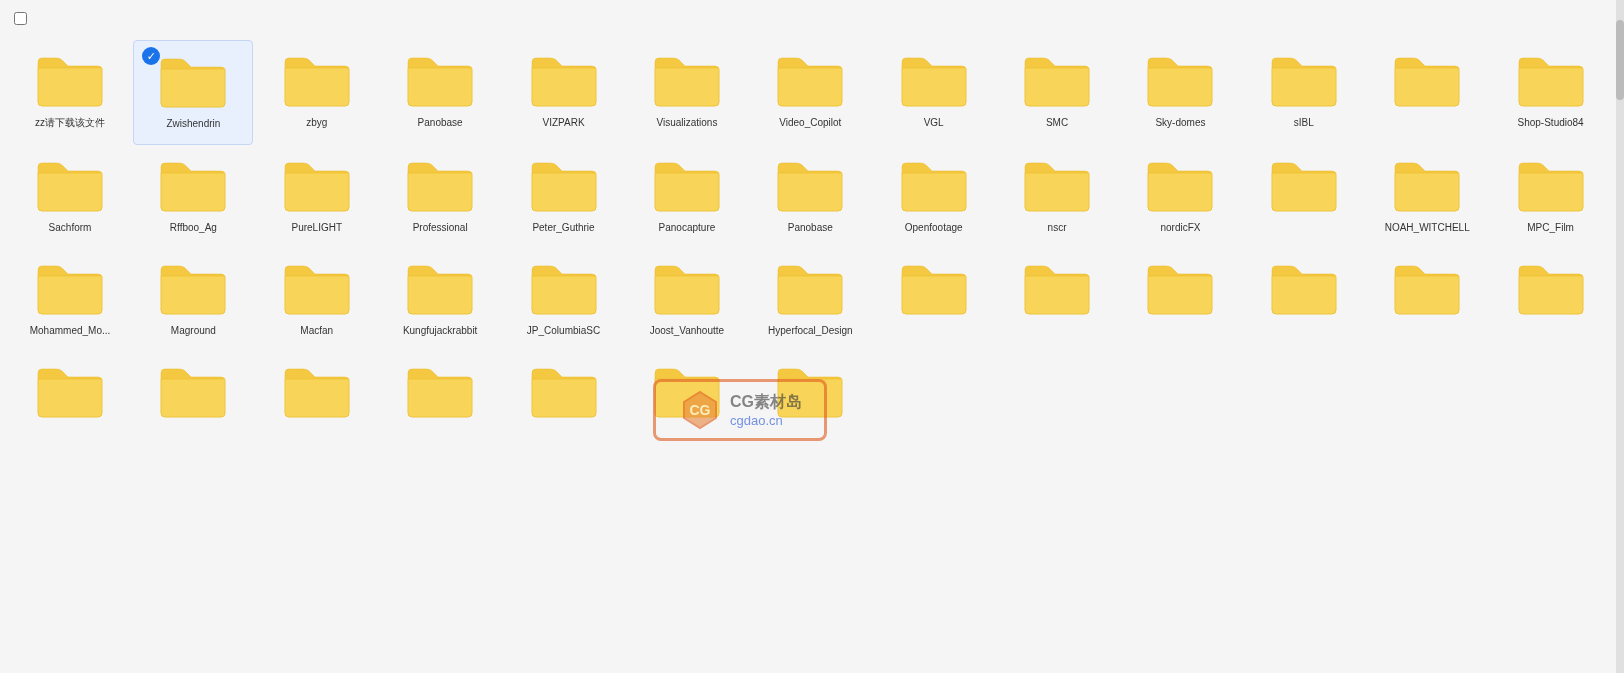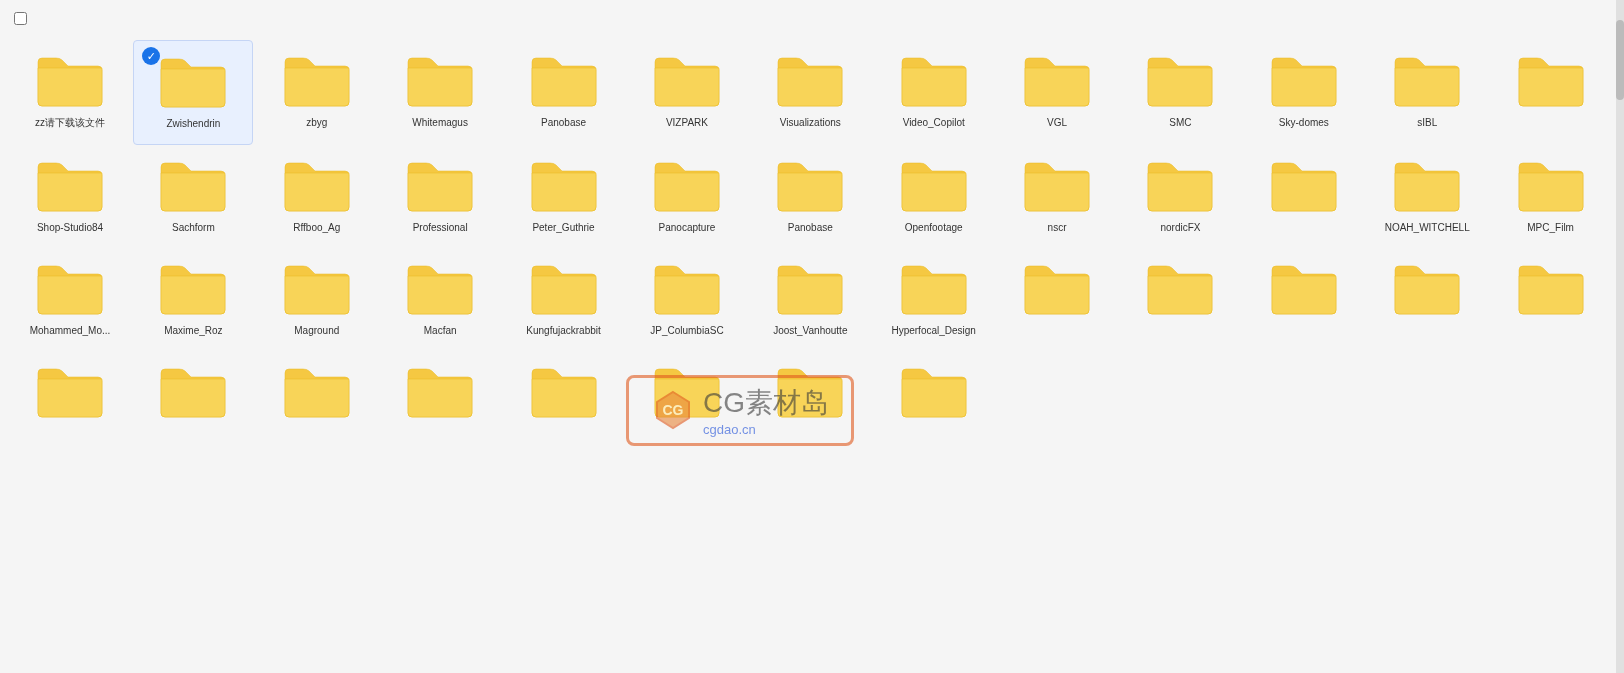--- a/index.html
+++ b/index.html
@@ -112,22 +112,22 @@
       display: flex;
       align-items: center;
       gap: 8px;
     }
     .watermark-logo {
       width: 44px;
       height: 44px;
     }
     .watermark-text {
       font-family: Arial, sans-serif;
-      font-size: 28px;
-      font-weight: normal;
+      font-size: 16px;
+      font-weight: bold;
       color: #3a3a3a;
     }
     .watermark-url {
       font-size: 13px;
       color: #1d4ed8;
     }
   </style>
 </head>
 <body>
 
@@ -155,27 +155,20 @@
     <path d="M4,14 L4,52 Q4,56 8,56 L64,56 Q68,56 68,52 L68,20 Q68,16 64,16 L34,16 L28,10 Q26,8 22,8 L8,8 Q4,8 4,12 Z" fill="#F5C842" stroke="#e8b820" stroke-width="0.5"></path>
     <path d="M4,18 L68,18 L68,52 Q68,56 64,56 L8,56 Q4,56 4,52 Z" fill="#F8D458" stroke="#e8b820" stroke-width="0.5"></path>
   </svg></div>
         <div class="folder-label">zbyg</div>
       </div>
       <div class="folder-item">
         <div class="folder-icon"><svg viewBox="0 0 72 58" xmlns="http://www.w3.org/2000/svg">
     <path d="M4,14 L4,52 Q4,56 8,56 L64,56 Q68,56 68,52 L68,20 Q68,16 64,16 L34,16 L28,10 Q26,8 22,8 L8,8 Q4,8 4,12 Z" fill="#F5C842" stroke="#e8b820" stroke-width="0.5"></path>
     <path d="M4,18 L68,18 L68,52 Q68,56 64,56 L8,56 Q4,56 4,52 Z" fill="#F8D458" stroke="#e8b820" stroke-width="0.5"></path>
   </svg></div>
-        <div class="folder-label">Whitemagus</div>
-      </div>
-      <div class="folder-item">
-        <div class="folder-icon"><svg viewBox="0 0 72 58" xmlns="http://www.w3.org/2000/svg">
-    <path d="M4,14 L4,52 Q4,56 8,56 L64,56 Q68,56 68,52 L68,20 Q68,16 64,16 L34,16 L28,10 Q26,8 22,8 L8,8 Q4,8 4,12 Z" fill="#F5C842" stroke="#e8b820" stroke-width="0.5"></path>
-    <path d="M4,18 L68,18 L68,52 Q68,56 64,56 L8,56 Q4,56 4,52 Z" fill="#F8D458" stroke="#e8b820" stroke-width="0.5"></path>
-  </svg></div>
         <div class="folder-label">Panobase</div>
       </div>
       <div class="folder-item">
         <div class="folder-icon"><svg viewBox="0 0 72 58" xmlns="http://www.w3.org/2000/svg">
     <path d="M4,14 L4,52 Q4,56 8,56 L64,56 Q68,56 68,52 L68,20 Q68,16 64,16 L34,16 L28,10 Q26,8 22,8 L8,8 Q4,8 4,12 Z" fill="#F5C842" stroke="#e8b820" stroke-width="0.5"></path>
     <path d="M4,18 L68,18 L68,52 Q68,56 64,56 L8,56 Q4,56 4,52 Z" fill="#F8D458" stroke="#e8b820" stroke-width="0.5"></path>
   </svg></div>
         <div class="folder-label">VIZPARK</div>
       </div>
       <div class="folder-item">
@@ -246,20 +239,27 @@
     <path d="M4,14 L4,52 Q4,56 8,56 L64,56 Q68,56 68,52 L68,20 Q68,16 64,16 L34,16 L28,10 Q26,8 22,8 L8,8 Q4,8 4,12 Z" fill="#F5C842" stroke="#e8b820" stroke-width="0.5"></path>
     <path d="M4,18 L68,18 L68,52 Q68,56 64,56 L8,56 Q4,56 4,52 Z" fill="#F8D458" stroke="#e8b820" stroke-width="0.5"></path>
   </svg></div>
         <div class="folder-label">Rffboo_Ag</div>
       </div>
       <div class="folder-item">
         <div class="folder-icon"><svg viewBox="0 0 72 58" xmlns="http://www.w3.org/2000/svg">
     <path d="M4,14 L4,52 Q4,56 8,56 L64,56 Q68,56 68,52 L68,20 Q68,16 64,16 L34,16 L28,10 Q26,8 22,8 L8,8 Q4,8 4,12 Z" fill="#F5C842" stroke="#e8b820" stroke-width="0.5"></path>
     <path d="M4,18 L68,18 L68,52 Q68,56 64,56 L8,56 Q4,56 4,52 Z" fill="#F8D458" stroke="#e8b820" stroke-width="0.5"></path>
   </svg></div>
+        <div class="folder-label">PureLIGHT</div>
+      </div>
+      <div class="folder-item">
+        <div class="folder-icon"><svg viewBox="0 0 72 58" xmlns="http://www.w3.org/2000/svg">
+    <path d="M4,14 L4,52 Q4,56 8,56 L64,56 Q68,56 68,52 L68,20 Q68,16 64,16 L34,16 L28,10 Q26,8 22,8 L8,8 Q4,8 4,12 Z" fill="#F5C842" stroke="#e8b820" stroke-width="0.5"></path>
+    <path d="M4,18 L68,18 L68,52 Q68,56 64,56 L8,56 Q4,56 4,52 Z" fill="#F8D458" stroke="#e8b820" stroke-width="0.5"></path>
+  </svg></div>
         <div class="folder-label">Professional</div>
       </div>
       <div class="folder-item">
         <div class="folder-icon"><svg viewBox="0 0 72 58" xmlns="http://www.w3.org/2000/svg">
     <path d="M4,14 L4,52 Q4,56 8,56 L64,56 Q68,56 68,52 L68,20 Q68,16 64,16 L34,16 L28,10 Q26,8 22,8 L8,8 Q4,8 4,12 Z" fill="#F5C842" stroke="#e8b820" stroke-width="0.5"></path>
     <path d="M4,18 L68,18 L68,52 Q68,56 64,56 L8,56 Q4,56 4,52 Z" fill="#F8D458" stroke="#e8b820" stroke-width="0.5"></path>
   </svg></div>
         <div class="folder-label">Peter_Guthrie</div>
       </div>
       <div class="folder-item">
@@ -317,27 +317,20 @@
     <path d="M4,18 L68,18 L68,52 Q68,56 64,56 L8,56 Q4,56 4,52 Z" fill="#F8D458" stroke="#e8b820" stroke-width="0.5"></path>
   </svg></div>
         <div class="folder-label">MPC_Film</div>
       </div>
       <div class="folder-item">
         <div class="folder-icon"><svg viewBox="0 0 72 58" xmlns="http://www.w3.org/2000/svg">
     <path d="M4,14 L4,52 Q4,56 8,56 L64,56 Q68,56 68,52 L68,20 Q68,16 64,16 L34,16 L28,10 Q26,8 22,8 L8,8 Q4,8 4,12 Z" fill="#F5C842" stroke="#e8b820" stroke-width="0.5"></path>
     <path d="M4,18 L68,18 L68,52 Q68,56 64,56 L8,56 Q4,56 4,52 Z" fill="#F8D458" stroke="#e8b820" stroke-width="0.5"></path>
   </svg></div>
         <div class="folder-label">Mohammed_Mo...</div>
-      </div>
-      <div class="folder-item">
-        <div class="folder-icon"><svg viewBox="0 0 72 58" xmlns="http://www.w3.org/2000/svg">
-    <path d="M4,14 L4,52 Q4,56 8,56 L64,56 Q68,56 68,52 L68,20 Q68,16 64,16 L34,16 L28,10 Q26,8 22,8 L8,8 Q4,8 4,12 Z" fill="#F5C842" stroke="#e8b820" stroke-width="0.5"></path>
-    <path d="M4,18 L68,18 L68,52 Q68,56 64,56 L8,56 Q4,56 4,52 Z" fill="#F8D458" stroke="#e8b820" stroke-width="0.5"></path>
-  </svg></div>
-        <div class="folder-label">Maxime_Roz</div>
       </div>
       <div class="folder-item">
         <div class="folder-icon"><svg viewBox="0 0 72 58" xmlns="http://www.w3.org/2000/svg">
     <path d="M4,14 L4,52 Q4,56 8,56 L64,56 Q68,56 68,52 L68,20 Q68,16 64,16 L34,16 L28,10 Q26,8 22,8 L8,8 Q4,8 4,12 Z" fill="#F5C842" stroke="#e8b820" stroke-width="0.5"></path>
     <path d="M4,18 L68,18 L68,52 Q68,56 64,56 L8,56 Q4,56 4,52 Z" fill="#F8D458" stroke="#e8b820" stroke-width="0.5"></path>
   </svg></div>
         <div class="folder-label">Maground</div>
       </div>
       <div class="folder-item">
         <div class="folder-icon"><svg viewBox="0 0 72 58" xmlns="http://www.w3.org/2000/svg">

